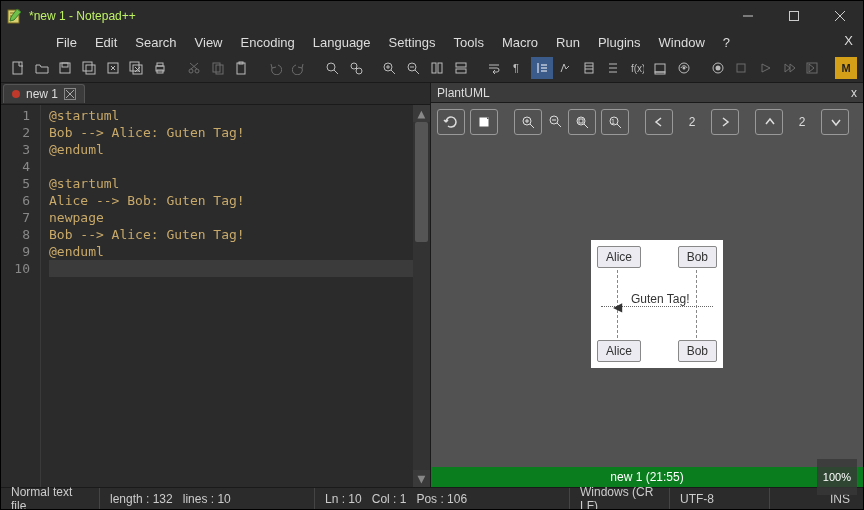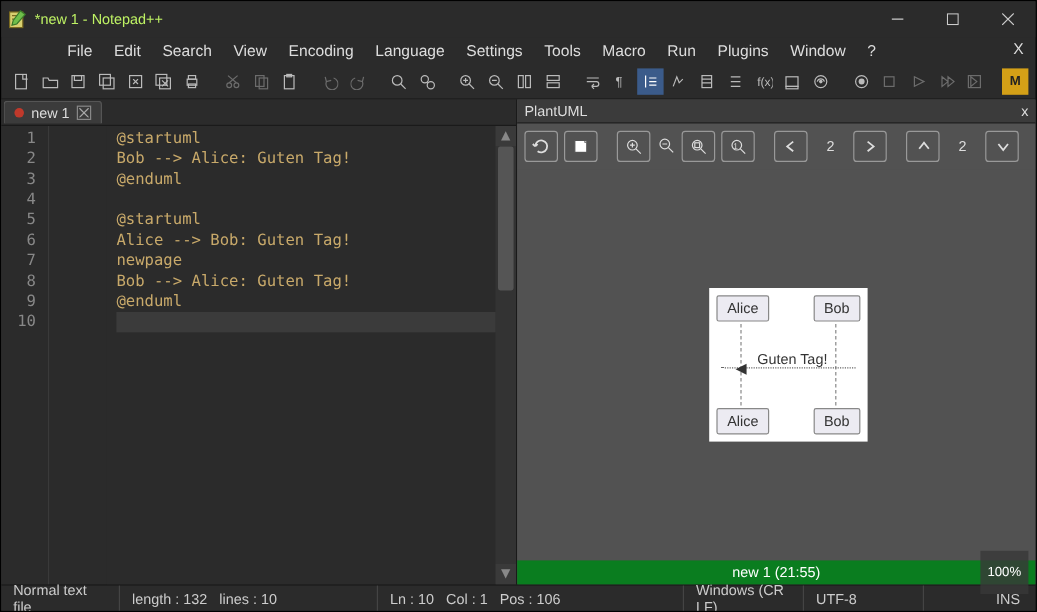--- a/index.html
+++ b/index.html
@@ -114,21 +114,20 @@
     padding: 2px 10px 0 0;
     border-right: 1px solid #3a3a3a;
   }
   .gutter div { height: 17px; }
   .code {
     flex: 1;
     padding: 2px 0 0 8px;
     color: #c8a96a;
     position: relative;
     background: #2b2b2b;
-    margin-left: 48px;
   }
   .code .line { height: 17px; white-space: pre; }
   .code .current-line {
     background: #3b3b3b;
   }
   .editor-scroll {
     position: absolute;
     right: 0; top: 0; bottom: 0; width: 17px;
     background: #333;
     display: flex; flex-direction: column;

